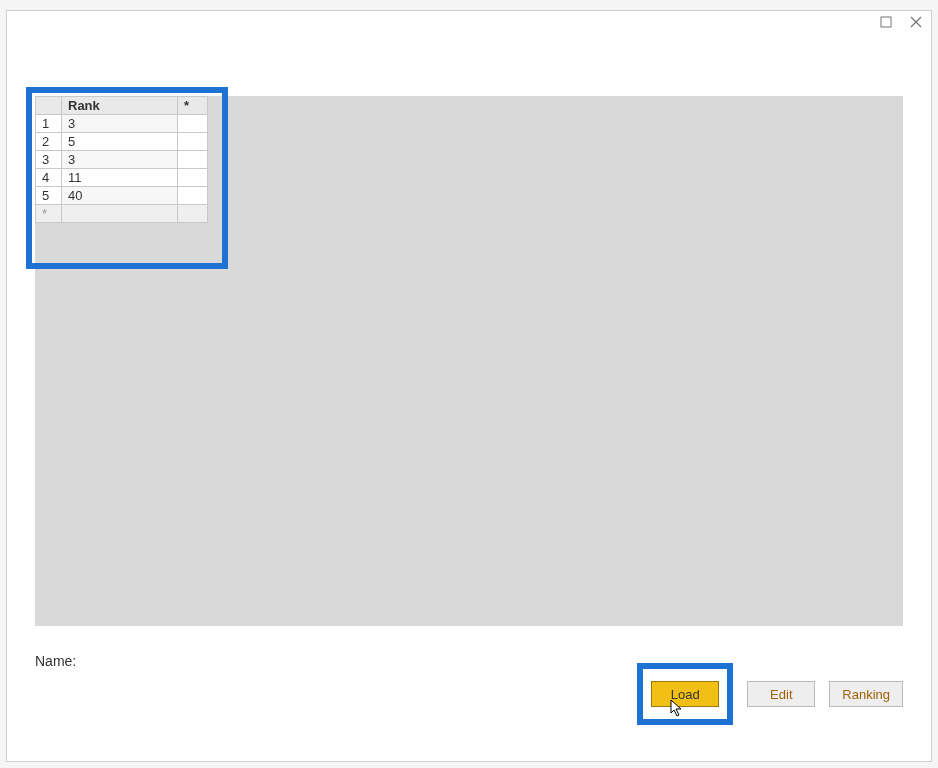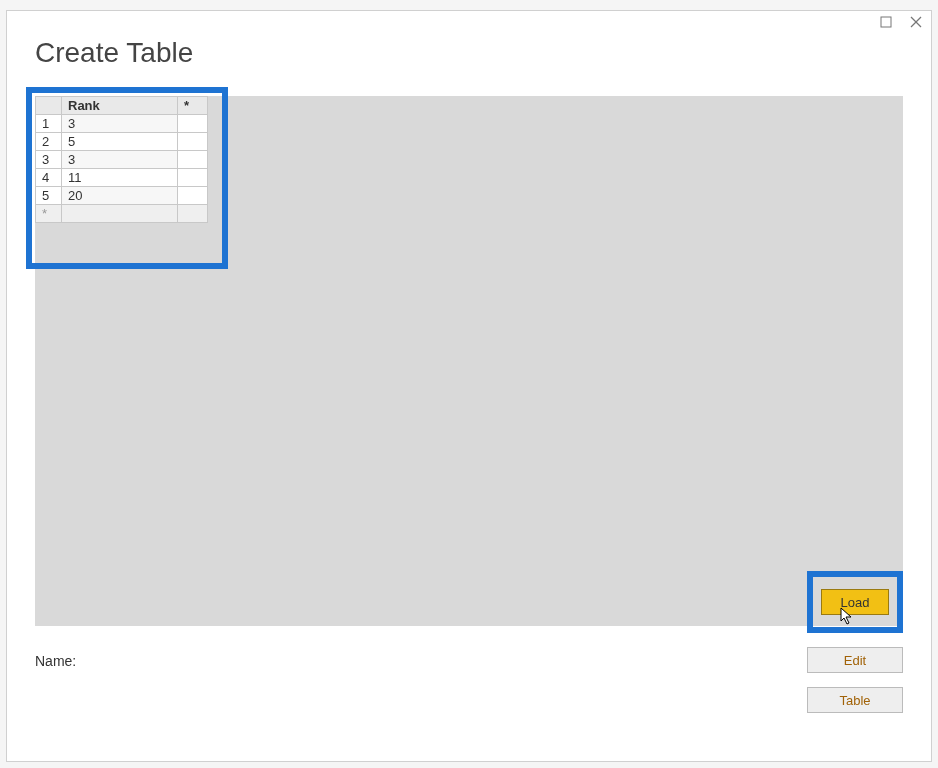--- a/index.html
+++ b/index.html
@@ -136,24 +136,24 @@
       width: 168px;
       height: 24px;
       border: 1px solid #bbb;
       padding: 2px 6px;
       font-size: 13px;
       font-family: inherit;
     }
     .button-row {
       position: absolute;
       right: 28px;
-      bottom: 48px;
-      display: flex;
+      bottom: 36px;
+      display: flex;
+      align-items: center;
       gap: 14px;
-      flex-direction: column;
     }
     .btn {
       min-width: 68px;
       height: 26px;
       font-size: 13px;
       border: 1px solid #bbb;
       background: #eeeeee;
       color: #a16207;
       cursor: pointer;
       padding: 0 12px;
@@ -188,21 +188,20 @@
         </svg>
     </div>
     <div class="win-btn">
       <svg width="12" height="12" viewBox="0 0 12 12">
           <line x1="1" y1="1" x2="11" y2="11" stroke="#777" stroke-width="1.2"></line>
           <line x1="11" y1="1" x2="1" y2="11" stroke="#777" stroke-width="1.2"></line>
         </svg>
     </div>
   </div>
 
-  <h1 class="dialog-title">Create Table</h1>
 
   <div class="content-area">
     <div class="table-highlight"></div>
     <table class="data-table">
       <thead>
         <tr>
           <th class="row-num"></th>
           <th class="rank-col">Rank</th>
           <th class="star-col">*</th>
         </tr>
@@ -223,21 +222,21 @@
           <td class="val-cell rank-col">3</td>
           <td class="star-col"></td>
         </tr>
         <tr>
           <td class="row-num">4</td>
           <td class="val-cell rank-col">11</td>
           <td class="star-col"></td>
         </tr>
         <tr>
           <td class="row-num">5</td>
-          <td class="val-cell rank-col">20</td>
+          <td class="val-cell rank-col">40</td>
           <td class="star-col"></td>
         </tr>
         <tr class="empty-row">
           <td class="row-num">*</td>
           <td class="rank-col"></td>
           <td class="star-col"></td>
         </tr>
       </tbody>
     </table>
   </div>
@@ -249,16 +248,16 @@
   <div class="button-row">
     <span class="load-highlight">
       <button class="btn btn-primary">Load</button>
       <span class="cursor-icon">
         <svg width="16" height="20" viewBox="0 0 16 20">
           <path d="M2 1 L2 14 L5 11 L8 17 L10 16 L7 10 L12 10 Z" fill="#fff" stroke="#000" stroke-width="1"></path>
         </svg>
       </span>
     </span>
     <button class="btn">Edit</button>
-    <button class="btn">Table</button>
+    <button class="btn">Ranking</button>
   </div>
 
 </div>
 
 </body></html>

